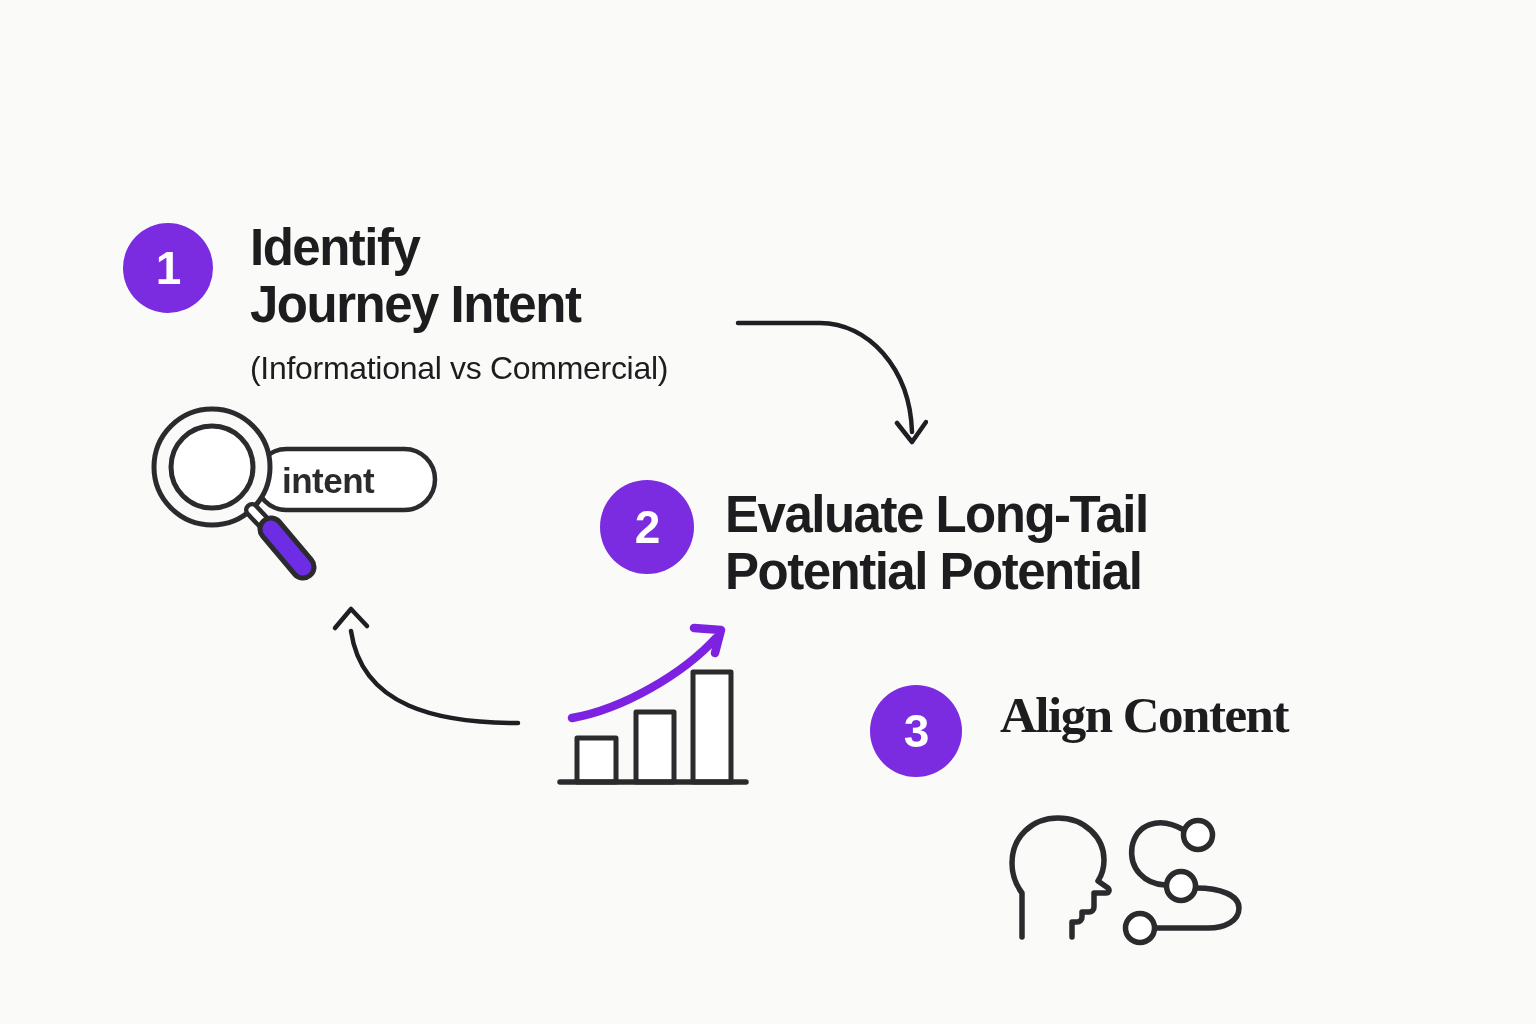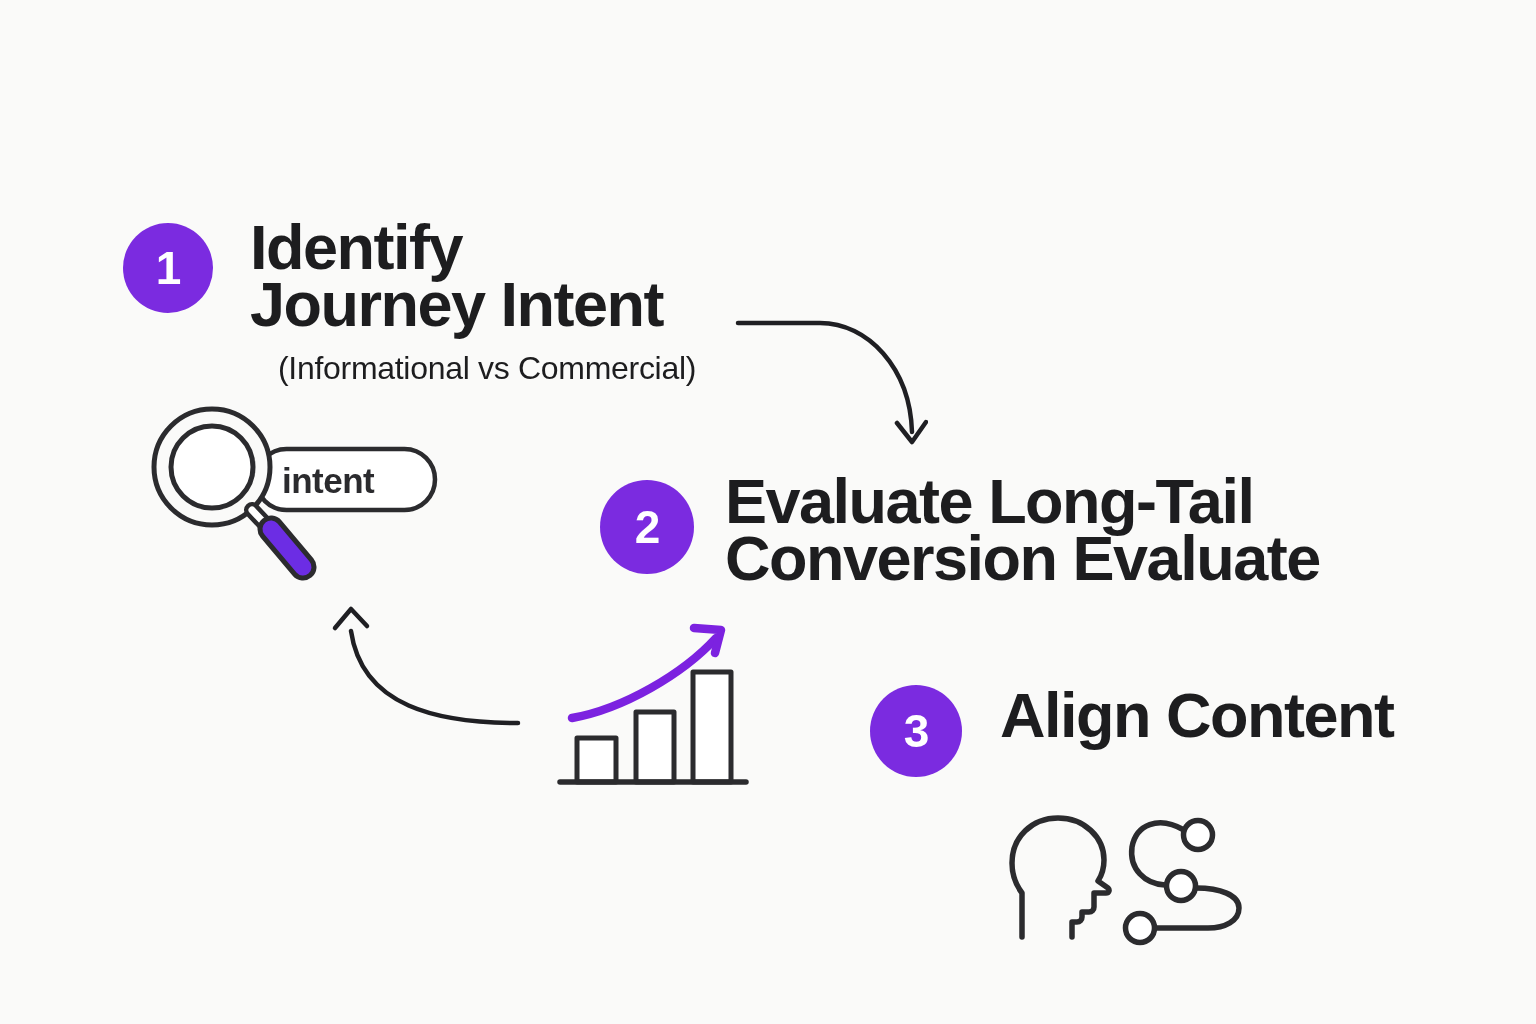--- a/index.html
+++ b/index.html
@@ -23,38 +23,37 @@
     font-size:46px;
     letter-spacing:-1px;
   }
   .badge-1{left:123px;top:223px;width:90px;height:90px;}
   .badge-2{left:600px;top:480px;width:94px;height:94px;}
   .badge-3{left:870px;top:685px;width:92px;height:92px;}
   .step-title{
     position:absolute;
     color:#1d1d1f;
     font-weight:bold;
-    font-size:63px;
+    font-size:51px;
     line-height:57px;
     letter-spacing:-1.5px;
     white-space:nowrap;
   }
   .title-1{left:250px;top:219px;}
-  .title-2{left:725px;top:473px;}
-  .title-3{left:1000px;top:687px;}
+  .title-2{left:725px;top:486px;}
+  .title-3{left:1000px;top:687px;font-family:Liberation Serif, serif;}
   .step-subtitle{
     position:absolute;
     left:250px;top:347px;
     color:#1d1d1f;
     font-weight:400;
     font-size:32px;
     line-height:42px;
     letter-spacing:-0.3px;
     white-space:nowrap;
-    margin-left:28px;
   }
   .abs-svg{position:absolute;display:block;}
   .svg-magnifier{left:140px;top:398px;}
   .svg-arrow1{left:728px;top:308px;}
   .svg-chart{left:548px;top:612px;}
   .svg-arrow2{left:318px;top:593px;}
   .svg-figures3{left:993px;top:803px;}
   .pill-text{
     font-family:"Liberation Sans", sans-serif;
     font-size:35px;
@@ -96,21 +95,21 @@
   <svg class="abs-svg svg-arrow1" width="200" height="150" viewBox="0 0 200 150">
     <path d="M10 15 H92 C140 15 182 60 184 124" fill="none" stroke="#1f1f23" stroke-width="4.5" stroke-linecap="round"></path>
     <path d="M169 115 L184 134 L198 114" fill="none" stroke="#1f1f23" stroke-width="4.5" stroke-linecap="round" stroke-linejoin="round"></path>
   </svg>
 
   <div class="badge badge-2">
     <span>2</span>
   </div>
   <div class="step-title title-2">
     <div>Evaluate Long-Tail</div>
-    <div>Conversion Evaluate</div>
+    <div>Potential Potential</div>
   </div>
 
   <svg class="abs-svg svg-chart" width="210" height="180" viewBox="0 0 210 180">
     <rect x="29" y="126" width="39" height="44" fill="#ffffff" stroke="#2b2b2e" stroke-width="5" stroke-linejoin="round"></rect>
     <rect x="88" y="100" width="38" height="70" fill="#ffffff" stroke="#2b2b2e" stroke-width="5" stroke-linejoin="round"></rect>
     <rect x="145" y="60" width="38" height="110" fill="#ffffff" stroke="#2b2b2e" stroke-width="5" stroke-linejoin="round"></rect>
     <line x1="12" y1="170" x2="198" y2="170" stroke="#2b2b2e" stroke-width="5.5" stroke-linecap="round"></line>
     <path d="M24 106 C75 97 135 62 168 26" fill="none" stroke="#7c22e0" stroke-width="8.5" stroke-linecap="round"></path>
     <path d="M146 16 L173 18 L167 41" fill="none" stroke="#7c22e0" stroke-width="8.5" stroke-linecap="round" stroke-linejoin="round"></path>
   </svg>

